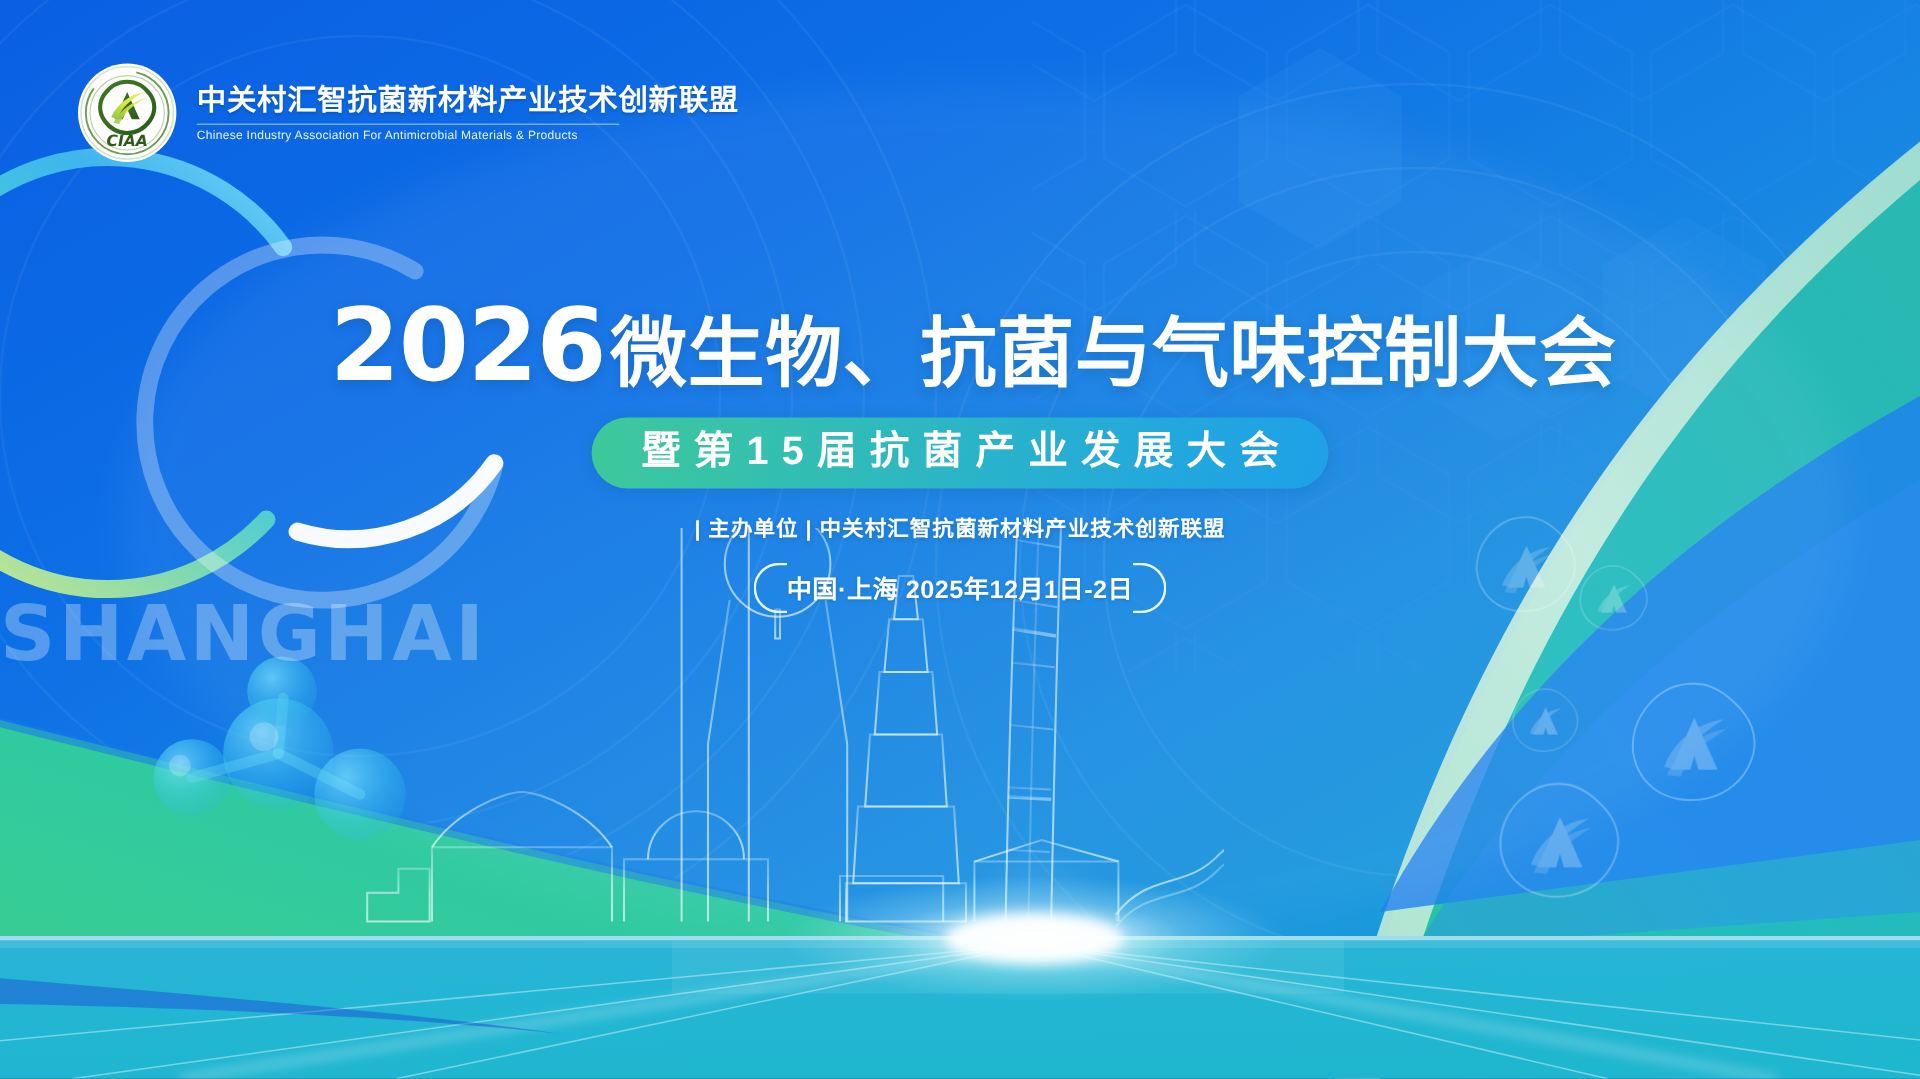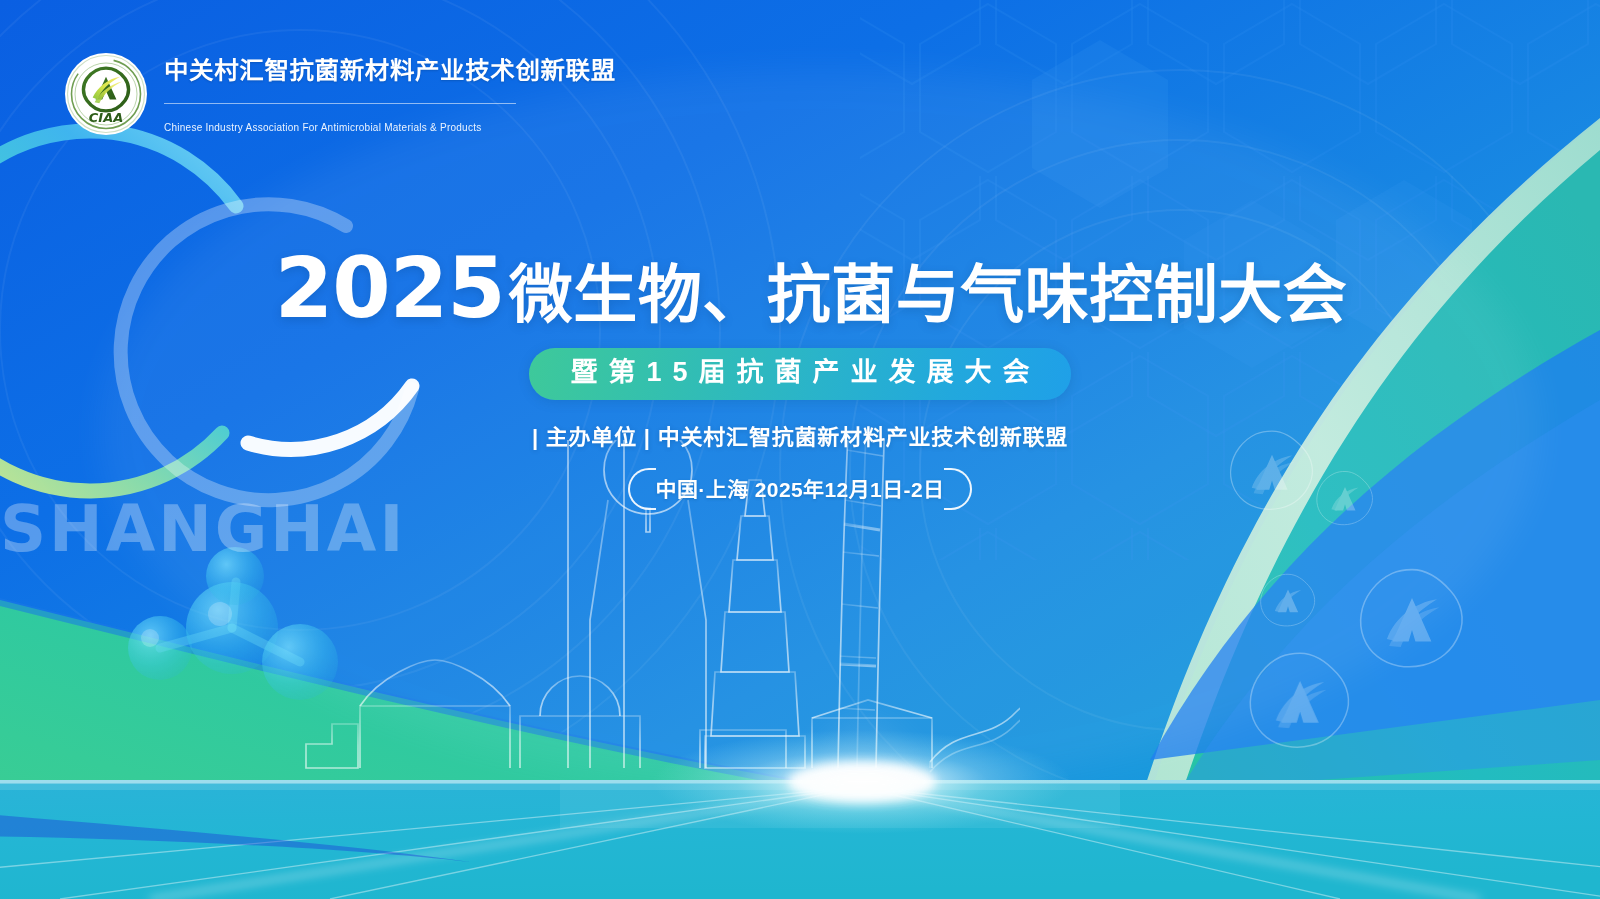--- a/index.html
+++ b/index.html
@@ -10,21 +10,21 @@
     font-family:"Liberation Sans","DejaVu Sans",sans-serif;
     background:#0d6fe6;
   }
   .svgfull{position:absolute;inset:0;width:1600px;height:899px;display:block;}
 
   
   .brand{
     position:absolute;left:64px;top:52px;display:flex;align-items:center;gap:16px;z-index:40;
   }
   .brand-mark{width:84px;height:84px;flex:0 0 84px;position:relative;}
-  .brand-text{display:flex;flex-direction:column;justify-content:center;padding-top:2px;gap:14px;}
+  .brand-text{display:flex;flex-direction:column;justify-content:center;padding-top:2px;}
   .brand-cn{
     color:#ffffff;font-size:24.5px;font-weight:bold;letter-spacing:.6px;line-height:1.12;
     white-space:nowrap;text-shadow:0 1px 2px rgba(0,40,90,.25);
   }
   .brand-rule{height:1px;background:rgba(255,255,255,.55);margin:5px 0 4px 0;width:352px;}
   .brand-en{
     color:#eaf3ff;font-size:10px;letter-spacing:.25px;white-space:nowrap;line-height:1.1;
     font-family:"Liberation Sans","DejaVu Sans",sans-serif;
   }
 
@@ -44,26 +44,26 @@
   .t-main{
     color:#fff;font-size:64px;font-weight:bold;letter-spacing:.5px;line-height:1;
     text-shadow:0 3px 10px rgba(0,60,120,.22);
   }
   .subtitle-wrap{margin-top:18px;display:flex;justify-content:center;}
   .subtitle{
     display:inline-block;
     background:linear-gradient(100deg,#3ec99a 0%,#34c0ae 24%,#2ab4c9 52%,#22a8dd 78%,#1fa0e8 100%);
     border-radius:30px;
     padding:9px 30px 11px 30px;
-    color:#ffffff;font-size:27px;font-weight:bold;letter-spacing:11px;
+    color:#ffffff;font-size:33px;font-weight:bold;letter-spacing:11px;
     text-indent:11px;line-height:1.18;
     box-shadow:0 2px 12px rgba(5,70,120,.18);
   }
   .organizer{
-    margin-top:19px;color:#ffffff;font-size:22px;font-weight:bold;letter-spacing:.8px;
+    margin-top:19px;color:#ffffff;font-size:18px;font-weight:bold;letter-spacing:.8px;
     text-shadow:0 1px 4px rgba(0,60,110,.25);
   }
   .datepill-wrap{margin-top:17px;display:flex;justify-content:center;}
   .datepill{
     position:relative;display:inline-block;padding:5px 28px 7px 28px;
     color:#ffffff;font-size:21px;font-weight:bold;letter-spacing:.4px;white-space:nowrap;
     text-shadow:0 1px 3px rgba(0,60,110,.25);
   }
   .datepill::before,.datepill::after{
     content:"";position:absolute;top:0;bottom:0;width:26px;
@@ -522,21 +522,21 @@
       <div class="brand-cn">中关村汇智抗菌新材料产业技术创新联盟</div>
       <div class="brand-rule"></div>
       <div class="brand-en">Chinese Industry Association For Antimicrobial Materials &amp; Products</div>
     </div>
   </div>
 
   <div class="shanghai">SHANGHAI</div>
 
   <div class="headline">
     <div class="title-row">
-      <span class="t-year">2025</span>
+      <span class="t-year">2026</span>
       <span class="t-main">微生物、抗菌与气味控制大会</span>
     </div>
 
     <div class="subtitle-wrap">
       <span class="subtitle">暨第15届抗菌产业发展大会</span>
     </div>
 
     <div class="organizer">| 主办单位 | 中关村汇智抗菌新材料产业技术创新联盟</div>
 
     <div class="datepill-wrap">

